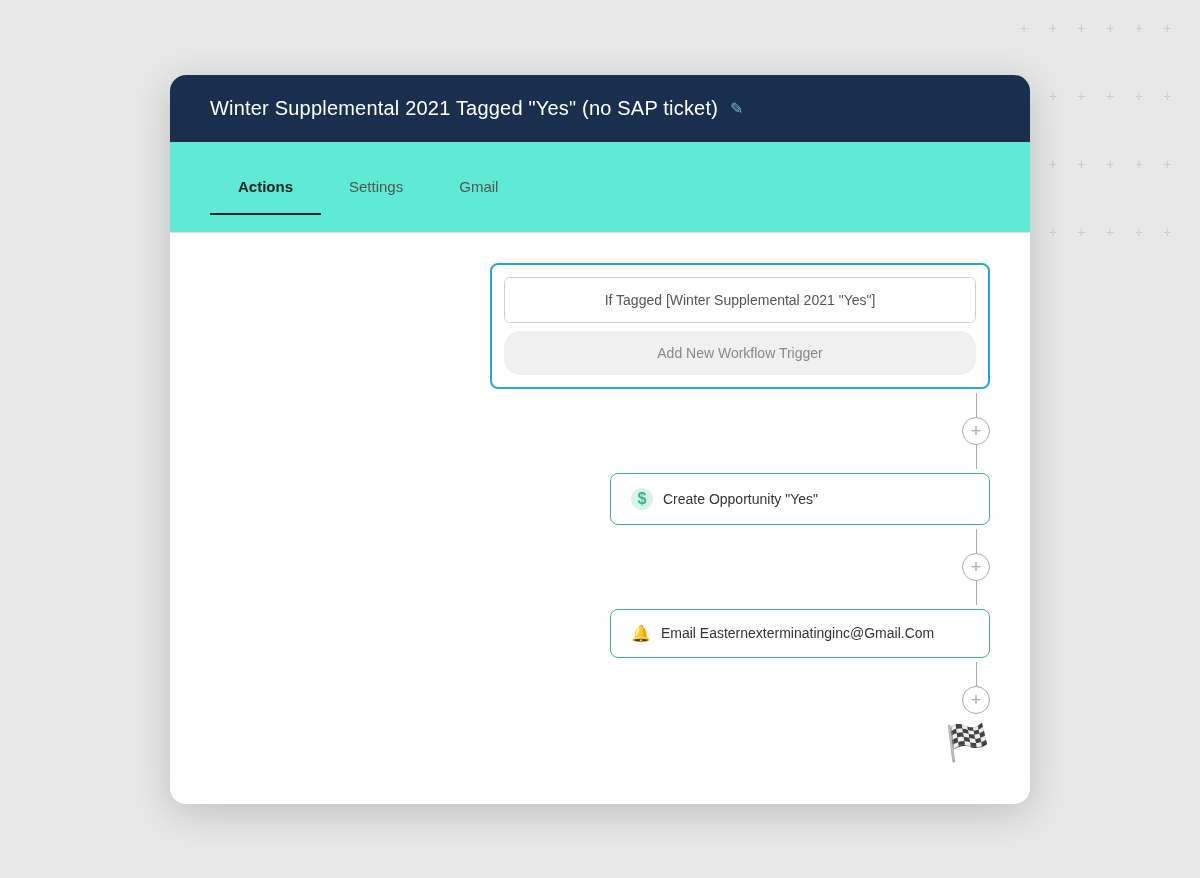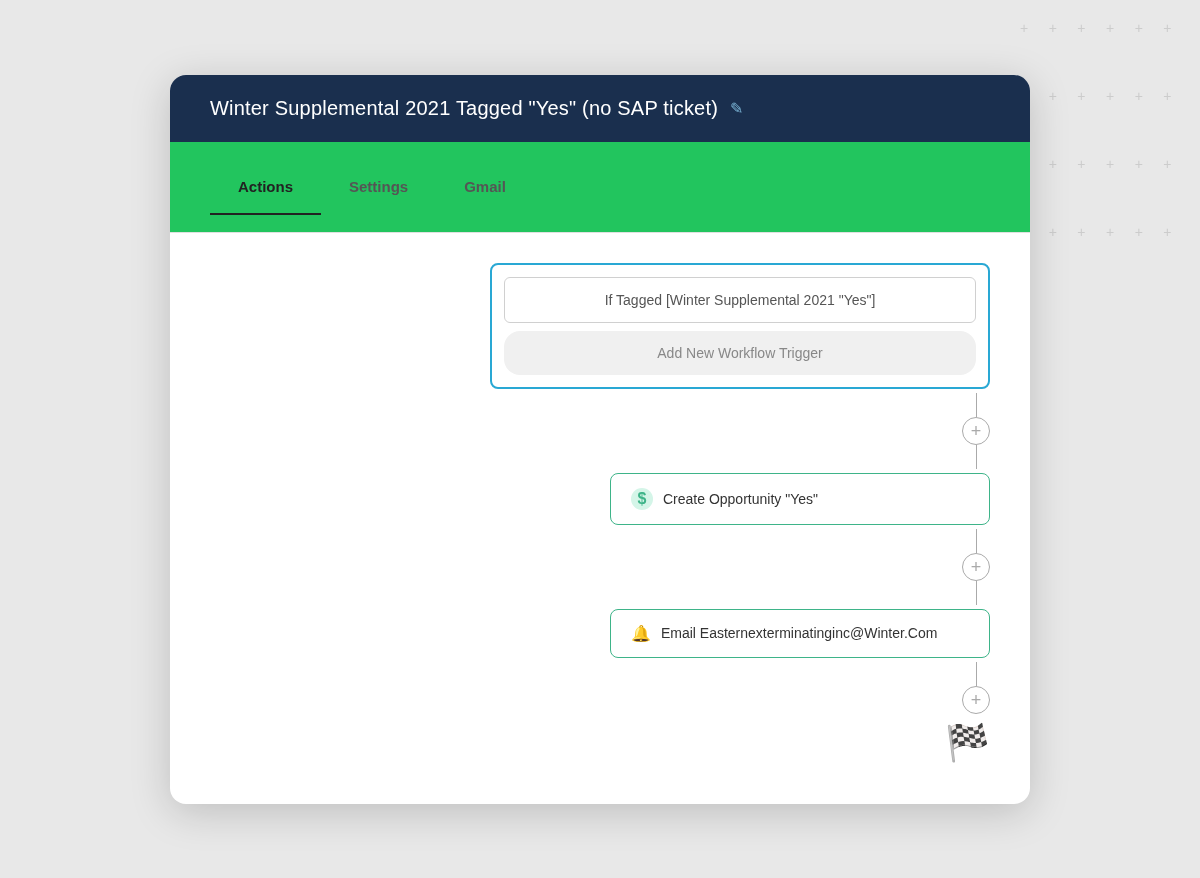--- a/index.html
+++ b/index.html
@@ -60,31 +60,30 @@
     }
     .edit-icon {
       color: #7ab3d4;
       font-size: 16px;
       cursor: pointer;
     }
     .tabs-bar {
       display: flex;
       border-bottom: 1px solid #e0e0e0;
       padding: 18px 40px;
-      background: #22c55e;
+      background: #5eead4;
     }
     .tab-item {
       padding: 18px 28px;
       font-size: 15px;
       color: #555;
       cursor: pointer;
       position: relative;
       border-bottom: 2px solid transparent;
       margin-bottom: -1px;
-      font-weight: bold;
     }
     .tab-item.active {
       color: #222;
       font-weight: 600;
       border-bottom: 2px solid #222;
     }
     .modal-body {
       padding: 30px 40px 40px;
       display: flex;
       flex-direction: column;
@@ -255,21 +254,21 @@
       <div class="connector">
         <div class="connector-line"></div>
         <div class="connector-circle">
           <span>+</span>
         </div>
         <div class="connector-line"></div>
       </div>
 
       <div class="action-card">
         <span class="icon-bell">🔔</span>
-        <span class="action-card-text">Email Easternexterminatinginc@Winter.Com</span>
+        <span class="action-card-text">Email Easternexterminatinginc@Gmail.Com</span>
       </div>
 
       <div class="connector">
         <div class="connector-line"></div>
         <div class="connector-circle">
           <span>+</span>
         </div>
       </div>
 
       <div class="finish-flag">🏁</div>

